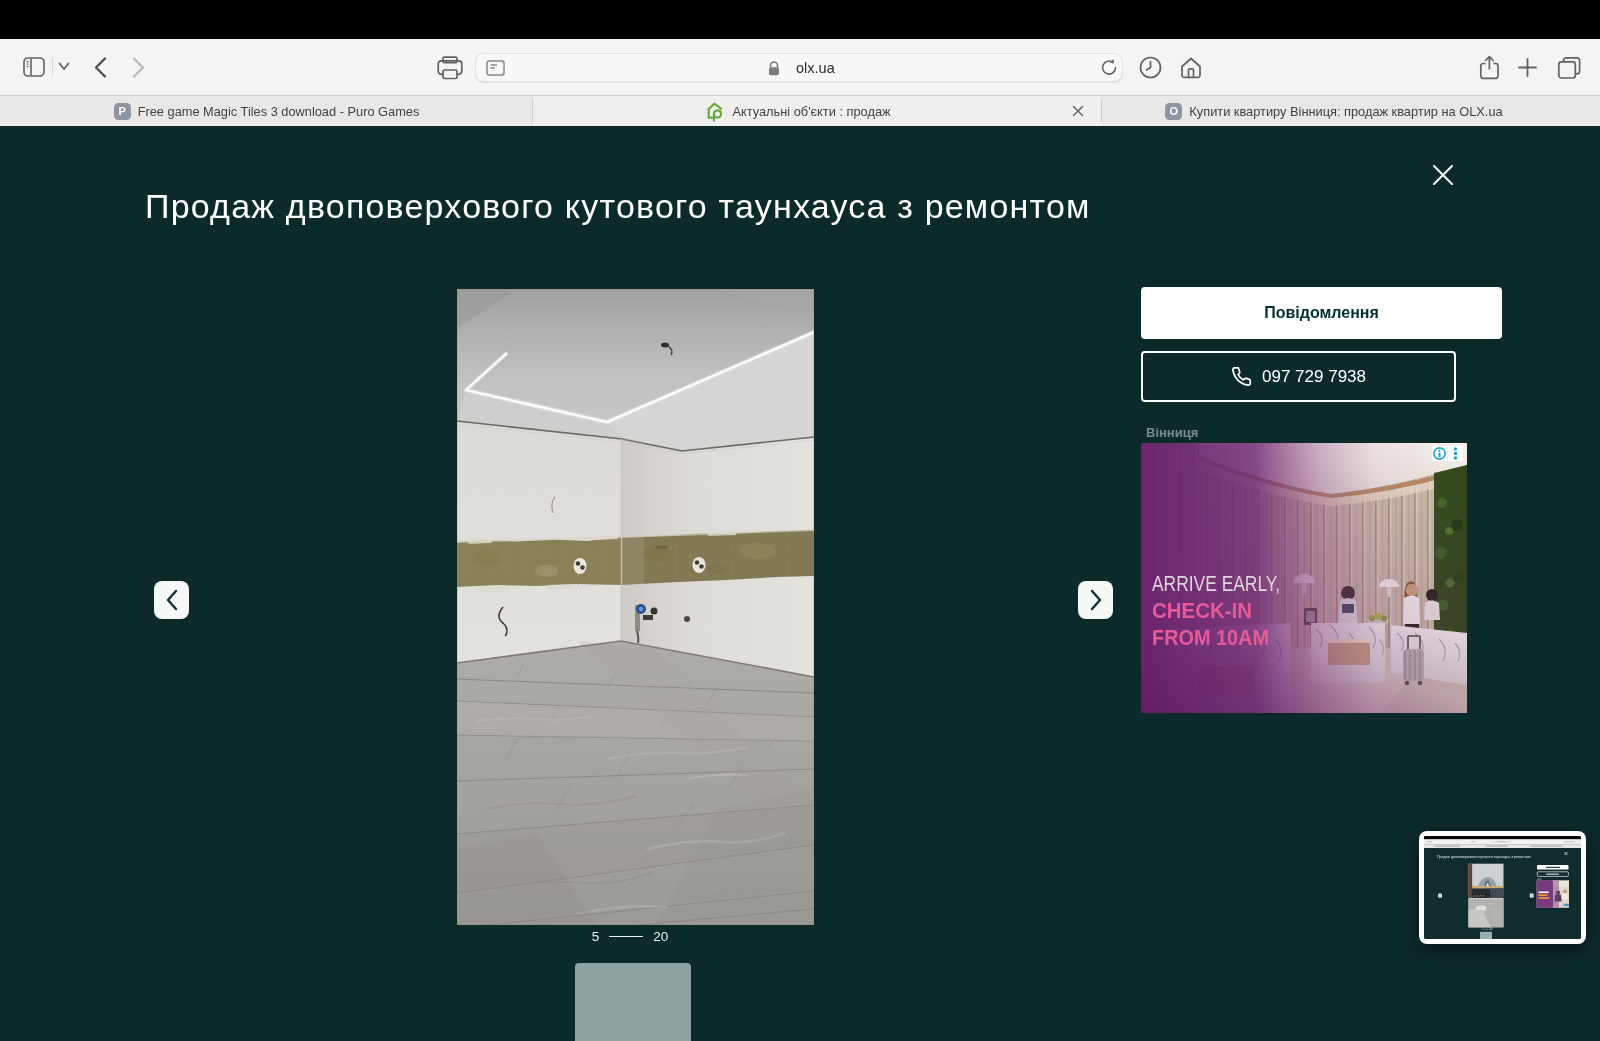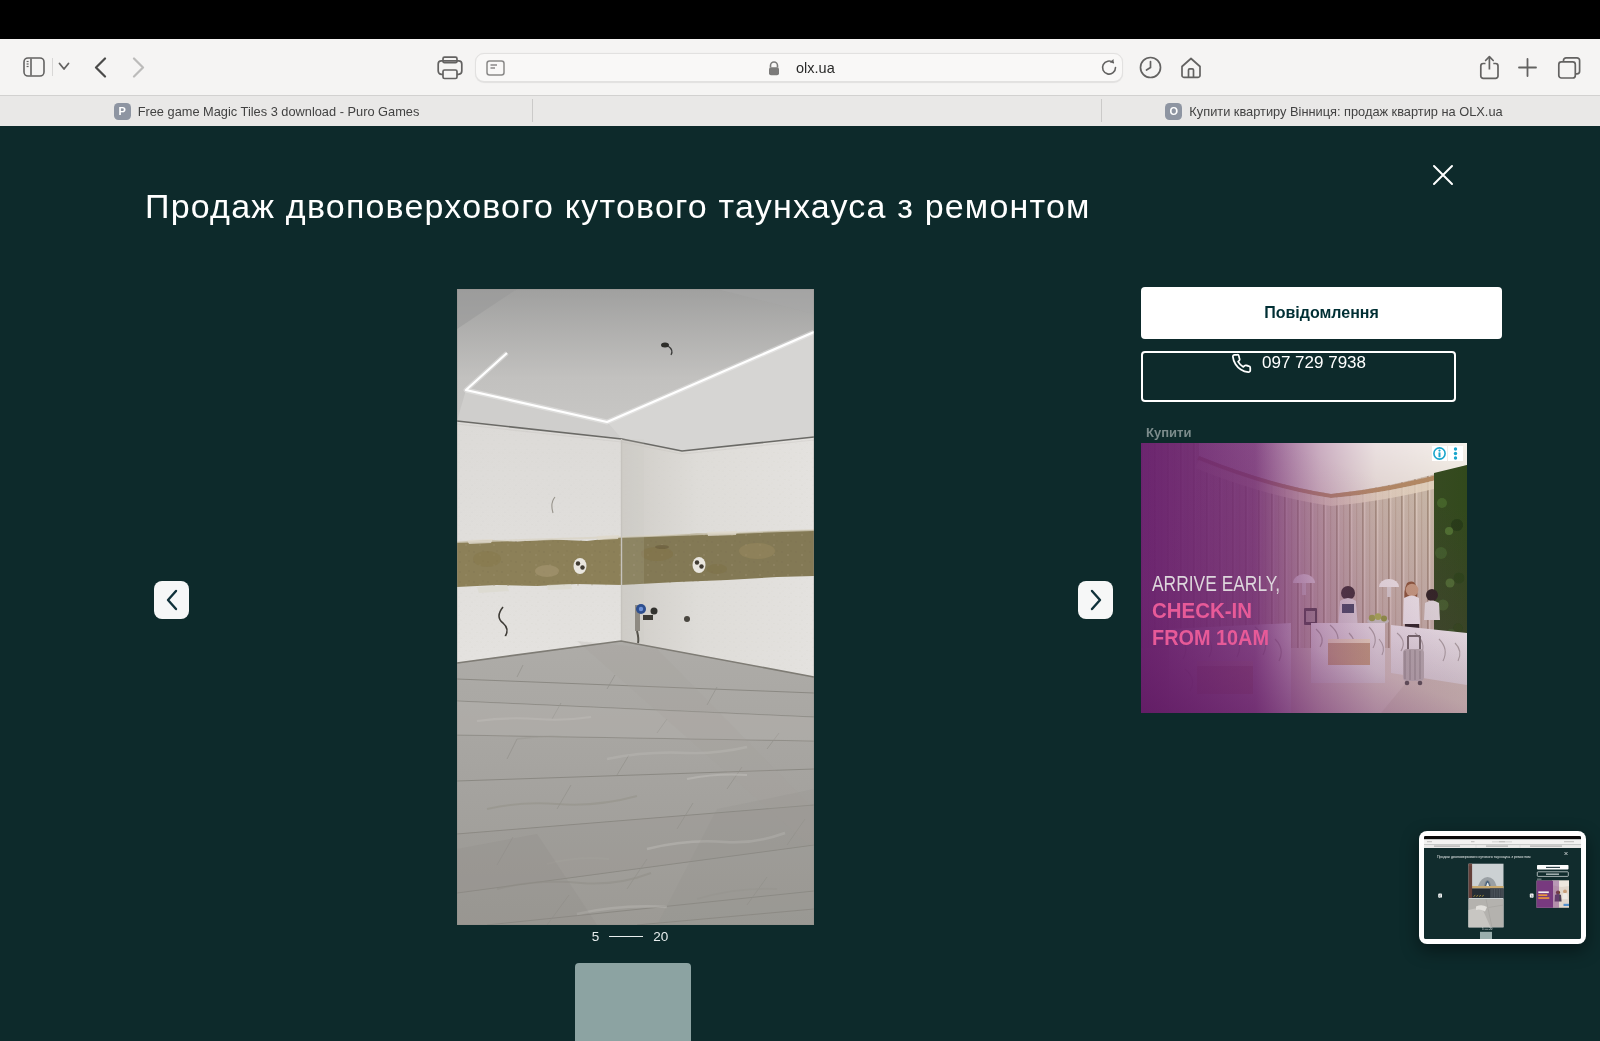--- a/index.html
+++ b/index.html
@@ -13,21 +13,21 @@
   #tabbar { position:absolute; left:0; top:96px; width:1600px; height:30px; background:#e9e8e7; }
   .tab { position:absolute; top:0; height:30px; display:flex; align-items:center; justify-content:center; font-size:12.8px; color:#424242; white-space:nowrap; }
   .tabdiv { position:absolute; top:3px; height:23px; width:1px; background:#cbcac9; }
   .favicon { width:17px; height:17px; border-radius:4.5px; background:#8e95a2; color:#fff; font-size:11px; font-weight:bold; display:inline-flex; align-items:center; justify-content:center; margin-right:7px; }
   #addressbar { position:absolute; left:475px; top:14px; width:648px; height:29px; background:#f9f8f7; border:1px solid #e2e1e0; border-radius:9px; box-shadow:0 0.5px 1px rgba(0,0,0,0.08); }
 
   
   #gtitle { position:absolute; left:145px; top:187px; color:#fff; font-size:34px; font-weight:400; letter-spacing:1.2px; }
   .navbtn { position:absolute; width:35px; height:38px; background:#f6f7f7; border-radius:8px; display:flex; align-items:center; justify-content:center; }
   #msgbtn { position:absolute; left:1141px; top:287px; width:361px; height:52px; background:#fff; border-radius:4px; color:#002f34; font-size:16px; font-weight:bold; display:flex; align-items:center; justify-content:center; }
-  #phonebtn { position:absolute; left:1141px; top:351px; width:315px; height:51px; border:2px solid #fff; border-radius:4px; color:#fff; font-size:17px; display:flex; justify-content:center; gap:10px; }
+  #phonebtn { position:absolute; left:1141px; top:351px; width:315px; height:51px; border:2px solid #fff; border-radius:4px; color:#fff; font-size:17px; display:flex; align-items:center; justify-content:center; gap:10px; }
   #advlabel { position:absolute; left:1146px; top:425px; color:#7b8b8b; font-size:13px; font-weight:bold; }
   #pager { position:absolute; left:560px; top:929px; width:140px; color:#e8eeee; font-size:13.5px; display:flex; align-items:center; justify-content:center; gap:10px; }
   #pagerline { width:34px; height:1.5px; background:#e8eeee; }
   #bottomthumb { position:absolute; left:575px; top:963px; width:116px; height:78px; background:#8ca3a2; border-radius:4px 4px 0 0; }
 
   
   #pip { position:absolute; left:1419px; top:831px; width:167px; height:113px; background:#fff; border-radius:8px; box-shadow:0 6px 18px rgba(0,0,0,0.45); }
   #pipin { position:absolute; left:5px; top:5px; width:157px; height:103px; overflow:hidden; background:#112c2d; border-radius:2px; filter:blur(0.5px); }
 </style>
 </head>
@@ -100,20 +100,31 @@
     <line x1="1" y1="9.5" x2="18" y2="9.5" stroke="#636261" stroke-width="1.8" stroke-linecap="round"></line>
   </svg>
 
   <svg class="abs" style="left:1557px;top:17px;" width="25" height="24" viewBox="0 0 25 24">
     <path d="M6.5 5.5 V4.4 a2.6 2.6 0 0 1 2.6 -2.6 H20 a2.6 2.6 0 0 1 2.6 2.6 V15.2 a2.6 2.6 0 0 1 -2.6 2.6 H18.8" fill="none" stroke="#636261" stroke-width="1.7"></path>
     <rect x="1.8" y="5.8" width="16.5" height="16.2" rx="2.6" fill="none" stroke="#636261" stroke-width="1.7"></rect>
   </svg>
 </div>
 <div id="tabbar">
   <div class="tab" style="left:0;width:533px;"><span class="favicon">P</span>Free game Magic Tiles 3 download - Puro Games</div>
+  <div class="tab" style="left:533px;width:569px;background:#f0efee;border-radius:0;padding-right:40px;">
+    <svg width="21" height="21" viewBox="0 0 21 21" style="margin-right:7px;">
+      <path d="M4.7,16.6 L4.7,8.1 L10.3,2.7 L17.2,7.9" fill="none" stroke="#69a93e" stroke-width="2.2" stroke-linecap="round" stroke-linejoin="round"></path>
+      <path d="M4.7,16.6 L10,16.6" fill="none" stroke="#69a93e" stroke-width="2.2" stroke-linecap="round"></path>
+      <circle cx="13.5" cy="12.9" r="3.6" fill="none" stroke="#69a93e" stroke-width="2.2"></circle>
+      <line x1="10" y1="13.5" x2="10" y2="19.5" stroke="#69a93e" stroke-width="2.2" stroke-linecap="round"></line>
+    </svg>Актуальні об'єкти : продаж
+    <svg width="12" height="12" viewBox="0 0 12 12" style="position:absolute;right:18px;top:9px;">
+      <path d="M1.5 1.5 L10.5 10.5 M10.5 1.5 L1.5 10.5" stroke="#55565a" stroke-width="1.3" stroke-linecap="round"></path>
+    </svg>
+  </div>
   <div class="tab" style="left:1102px;width:498px;padding-right:34px;"><span class="favicon">O</span>Купити квартиру Вінниця: продаж квартир на OLX.ua</div>
   <div class="tabdiv" style="left:532px;"></div>
   <div class="tabdiv" style="left:1101px;"></div>
 </div>
 
 <div id="content" class="abs" style="left:0;top:126px;width:1600px;height:915px;background:#0d2a2b;">
 </div>
 
 <div id="gtitle">Продаж двоповерхового кутового таунхауса з ремонтом</div>
 
@@ -283,21 +294,21 @@
   <path d="M180,342 q2,8 1,12" stroke="#55524c" stroke-width="2" fill="none"></path>
 
   <rect x="0" y="0" width="357" height="636" fill="none" stroke="#8b8984" stroke-width="1" opacity="0.5"></rect>
 </g>
 </svg>
 
 <div id="msgbtn">Повідомлення</div>
 <div id="phonebtn"><svg width="21" height="21" viewBox="0 0 24 24">
       <path d="M22 16.92v3a2 2 0 0 1-2.18 2 19.79 19.79 0 0 1-8.63-3.07 19.5 19.5 0 0 1-6-6 19.79 19.79 0 0 1-3.07-8.67A2 2 0 0 1 4.11 2h3a2 2 0 0 1 2 1.72 12.84 12.84 0 0 0 .7 2.81 2 2 0 0 1-.45 2.11L8.09 9.91a16 16 0 0 0 6 6l1.27-1.27a2 2 0 0 1 2.11-.45 12.84 12.84 0 0 0 2.81.7A2 2 0 0 1 22 16.92z" fill="none" stroke="#fff" stroke-width="2" stroke-linejoin="round"></path>
     </svg>097 729 7938</div>
-<div id="advlabel">Купити</div>
+<div id="advlabel">Вінниця</div>
 
 <svg class="abs" style="left:1141px;top:443px;" width="326" height="270" viewBox="0 0 326 270">
   <defs>
     <filter id="ablur" x="-2%" y="-2%" width="104%" height="104%">
         <feGaussianBlur stdDeviation="0.45"></feGaussianBlur>
       </filter>
     <pattern id="slats" width="13" height="10" patternUnits="userSpaceOnUse">
       <rect width="13" height="10" fill="#c9b9a7"></rect>
       <rect x="0" width="1.8" height="10" fill="#a5917c"></rect>
       <rect x="1.8" width="1.6" height="10" fill="#ddcebd"></rect>

